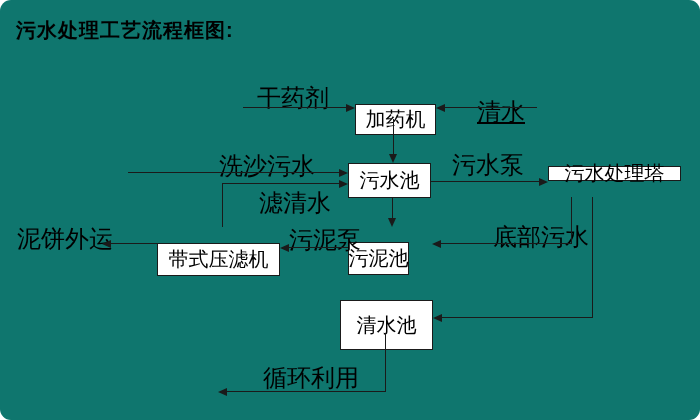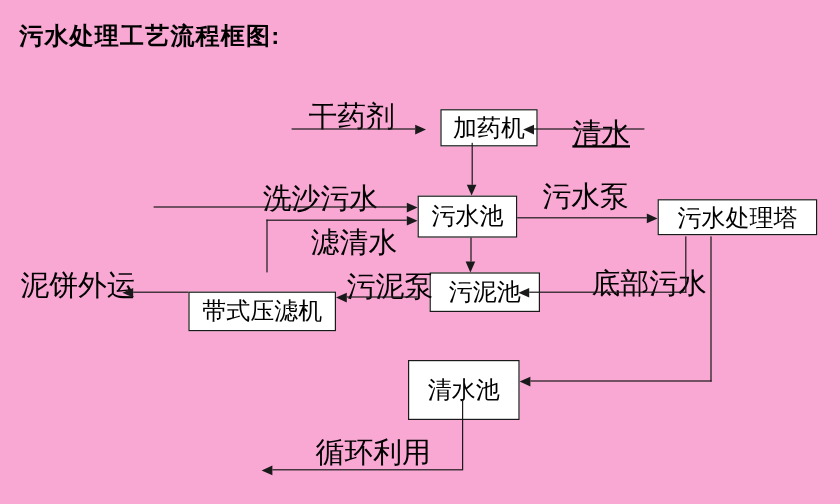--- a/index.html
+++ b/index.html
@@ -1,24 +1,25 @@
 <!DOCTYPE html>
 <html><head>
 <meta charset="utf-8">
 <style>
   html, body { margin: 0; padding: 0; }
   body { background: #ffffff; }
   .canvas {
     position: relative;
     width: 700px;
     height: 420px;
-    background: #f9a8d4;
+    background: #0f766e;
     font-family: "Liberation Sans", sans-serif;
     color: #000000;
     overflow: hidden;
+    border-radius: 11px;
   }
   .title {
     position: absolute;
     left: 16px;
     top: 17px;
     font-size: 20px;
     font-weight: bold;
     letter-spacing: 1px;
     white-space: nowrap;
   }
@@ -46,24 +47,24 @@
   .al { border-top: 4px solid transparent; border-bottom: 4px solid transparent; border-right: 9px solid #1a1a1a; }
   .ad { border-left: 4px solid transparent; border-right: 4px solid transparent; border-top: 9px solid #1a1a1a; }
 </style>
 </head>
 <body>
 
 <div class="canvas">
 
   <div class="title">污水处理工艺流程框图:</div>
 
-  <div class="node" style="left:355px; top:91px; width:81px; height:31px;margin-left:12px;">加药机</div>
+  <div class="node" style="left:355px; top:104px; width:81px; height:31px;">加药机</div>
   <div class="node" style="left:348px; top:163px; width:83px; height:35px;">污水池</div>
-  <div class="node" style="left:548px; top:166px; width:133px; height:30px;">污水处理塔</div>
-  <div class="node" style="left:348px; top:227px; width:92px; height:33px;margin-left:10px;">污泥池</div>
+  <div class="node" style="left:548px; top:166px; width:133px; height:15px;">污水处理塔</div>
+  <div class="node" style="left:348px; top:242px; width:61px; height:33px;">污泥池</div>
   <div class="node" style="left:157px; top:243px; width:123px; height:33px;text-align:right;">带式压滤机</div>
   <div class="node" style="left:340px; top:300px; width:93px; height:50px;">清水池</div>
 
   <div class="lbl" style="left:257px; top:86px;">干药剂</div>
   <div class="lbl" style="left:477px; top:100px;text-decoration:underline;">清水</div>
   <div class="lbl" style="left:172px; top:154px;margin-left:47px;">洗沙污水</div>
   <div class="lbl" style="left:452px; top:153px;">污水泵</div>
   <div class="lbl" style="left:259px; top:191px;">滤清水</div>
   <div class="lbl" style="left:17px; top:227px;text-align:right;">泥饼外运</div>
   <div class="lbl" style="left:289px; top:228px;">污泥泵</div>

